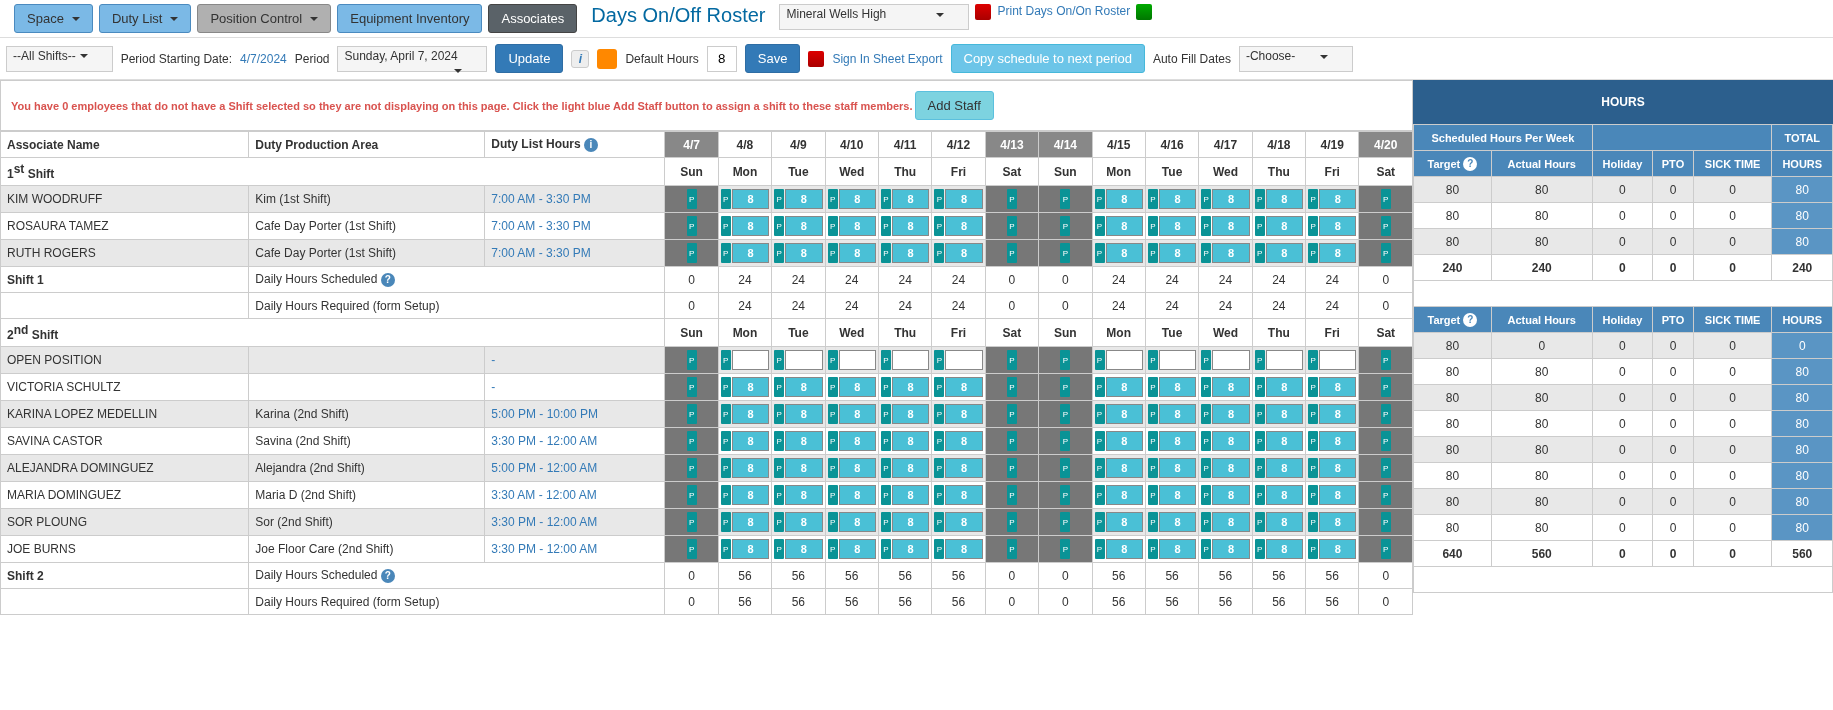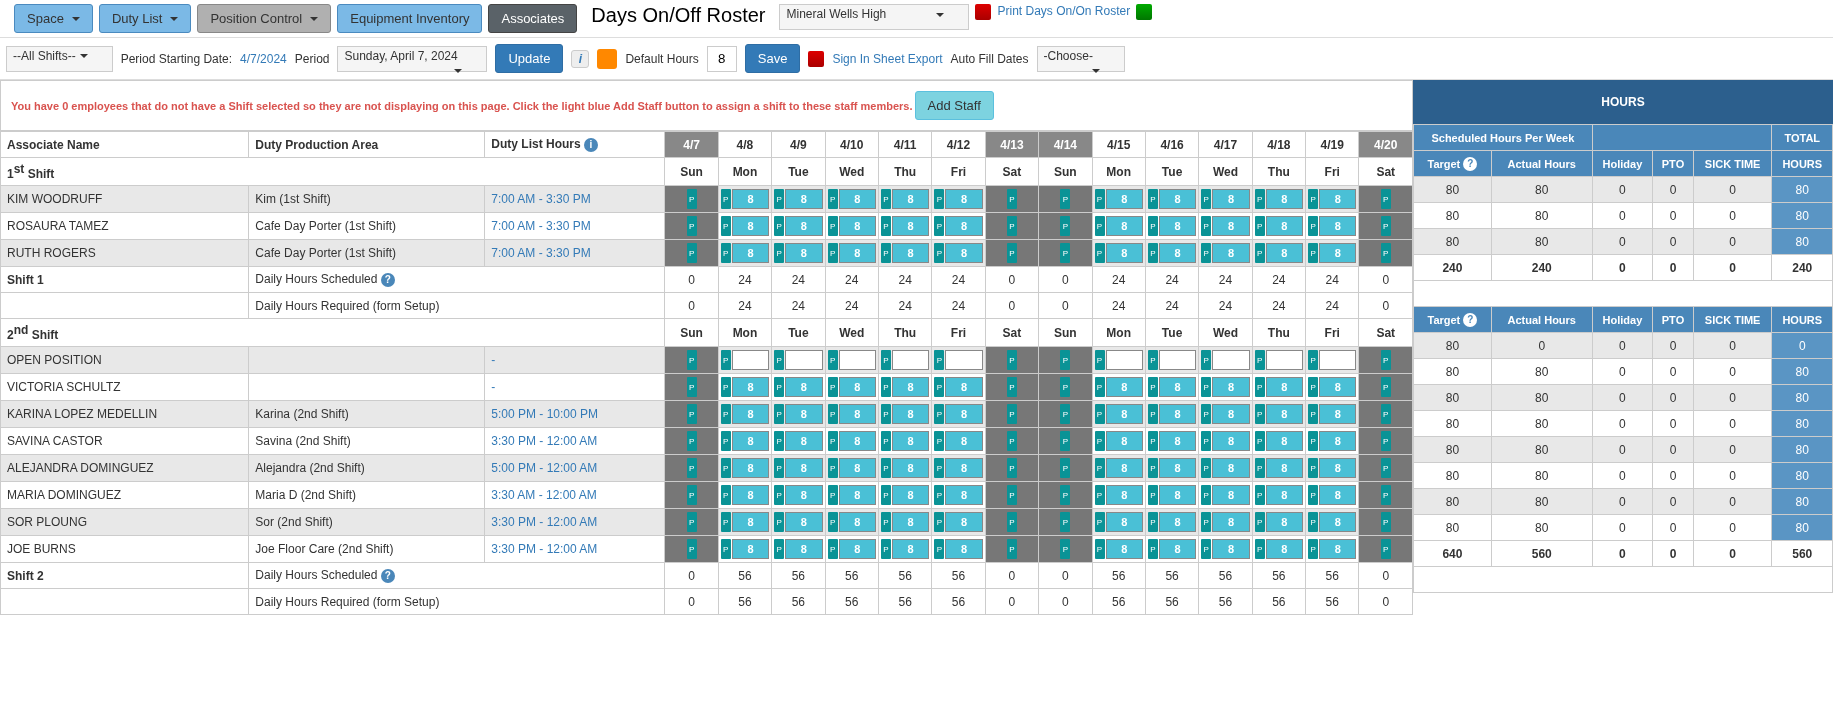--- a/index.html
+++ b/index.html
@@ -5,21 +5,21 @@
 *{box-sizing:border-box;margin:0;padding:0;}
 body{font-family:Arial,Helvetica,sans-serif;font-size:12px;color:#333;background:#fff;}
 .toolbar{display:flex;align-items:flex-start;gap:6px;padding:4px 14px;border-bottom:1px solid #ddd;flex-wrap:wrap;}
 .btn{display:inline-flex;align-items:center;gap:4px;padding:6px 12px;border-radius:3px;border:1px solid #999;cursor:pointer;font-size:13px;}
 .btn-blue{background:#7bb9e6;border-color:#4a8abf;color:#333;}
 .btn-gray{background:#b0b0b0;border-color:#888;color:#333;}
 .btn-dark{background:#5a6268;border-color:#444;color:#fff;}
 .btn-primary{background:#337ab7;border-color:#2e6da4;color:#fff;}
 .btn-cyan{background:#7dd3e0;border-color:#5bc0de;color:#333;}
 .btn-lightblue{background:#6cc5e8;border-color:#46b8da;color:#fff;}
-.title{font-size:20px;color:#000000;padding:0 8px;}
+.title{font-size:20px;color:#0369a1;padding:0 8px;}
 .select{height:26px;padding:2px 24px 2px 6px;border:1px solid #ccc;background:#f5f5f5;font-size:12px;position:relative;}
 .select-wide{width:190px;}
 .input-sm{width:30px;height:26px;text-align:center;border:1px solid #ccc;}
 .caret{display:inline-block;width:0;height:0;margin-left:4px;vertical-align:middle;border-top:4px solid;border-right:4px solid transparent;border-left:4px solid transparent;}
 .link{color:#337ab7;cursor:pointer;}
 .toolbar2{display:flex;align-items:center;gap:8px;padding:6px;border-bottom:1px solid #ddd;flex-wrap:wrap;}
 .lbl{font-size:12px;color:#333;}
 .icon-pdf{width:16px;height:16px;display:inline-block;background:linear-gradient(#d00,#a00);border-radius:2px;}
 .icon-rss{width:20px;height:20px;display:inline-block;background:#f80;border-radius:3px;}
 .icon-info{width:18px;height:18px;display:inline-flex;align-items:center;justify-content:center;background:#eee;border:1px solid #ccc;border-radius:3px;color:#337ab7;font-weight:bold;font-style:italic;}
@@ -87,22 +87,23 @@
   <span class="lbl">Period</span>
   <div class="select" style="width:150px"><span>Sunday, April 7, 2024</span><span class="caret" style="float:right;margin-top:6px"></span></div>
   <button class="btn btn-primary">Update</button>
   <span class="icon-info">i</span>
   <span class="icon-rss"></span>
   <span class="lbl">Default Hours</span>
   <input class="input-sm" value="8" style="">
   <button class="btn btn-primary">Save</button>
   <span class="icon-pdf"></span>
   <span class="link">Sign In Sheet Export</span>
+  <button class="btn btn-lightblue">Copy schedule to next period</button>
   <span class="lbl">Auto Fill Dates</span>
-  <div class="select" style="width:88px"><span>-Choose-</span><span class="caret" style="float:right;margin-top:6px"></span></div>
+  <div class="select" style="width:114px"><span>-Choose-</span><span class="caret" style="float:right;margin-top:6px"></span></div>
 </div>
 
 <div class="main">
 <div class="left">
   <div class="alert-row" style="border:1px solid #ccc;">
     <div class="alert-left">
       <span class="alert-text">You have 0 employees that do not have a Shift selected so they are not displaying on this page. Click the light blue Add Staff button to assign a shift to these staff members.</span>
       <button class="btn btn-cyan">Add Staff</button>
     </div>
   </div>

